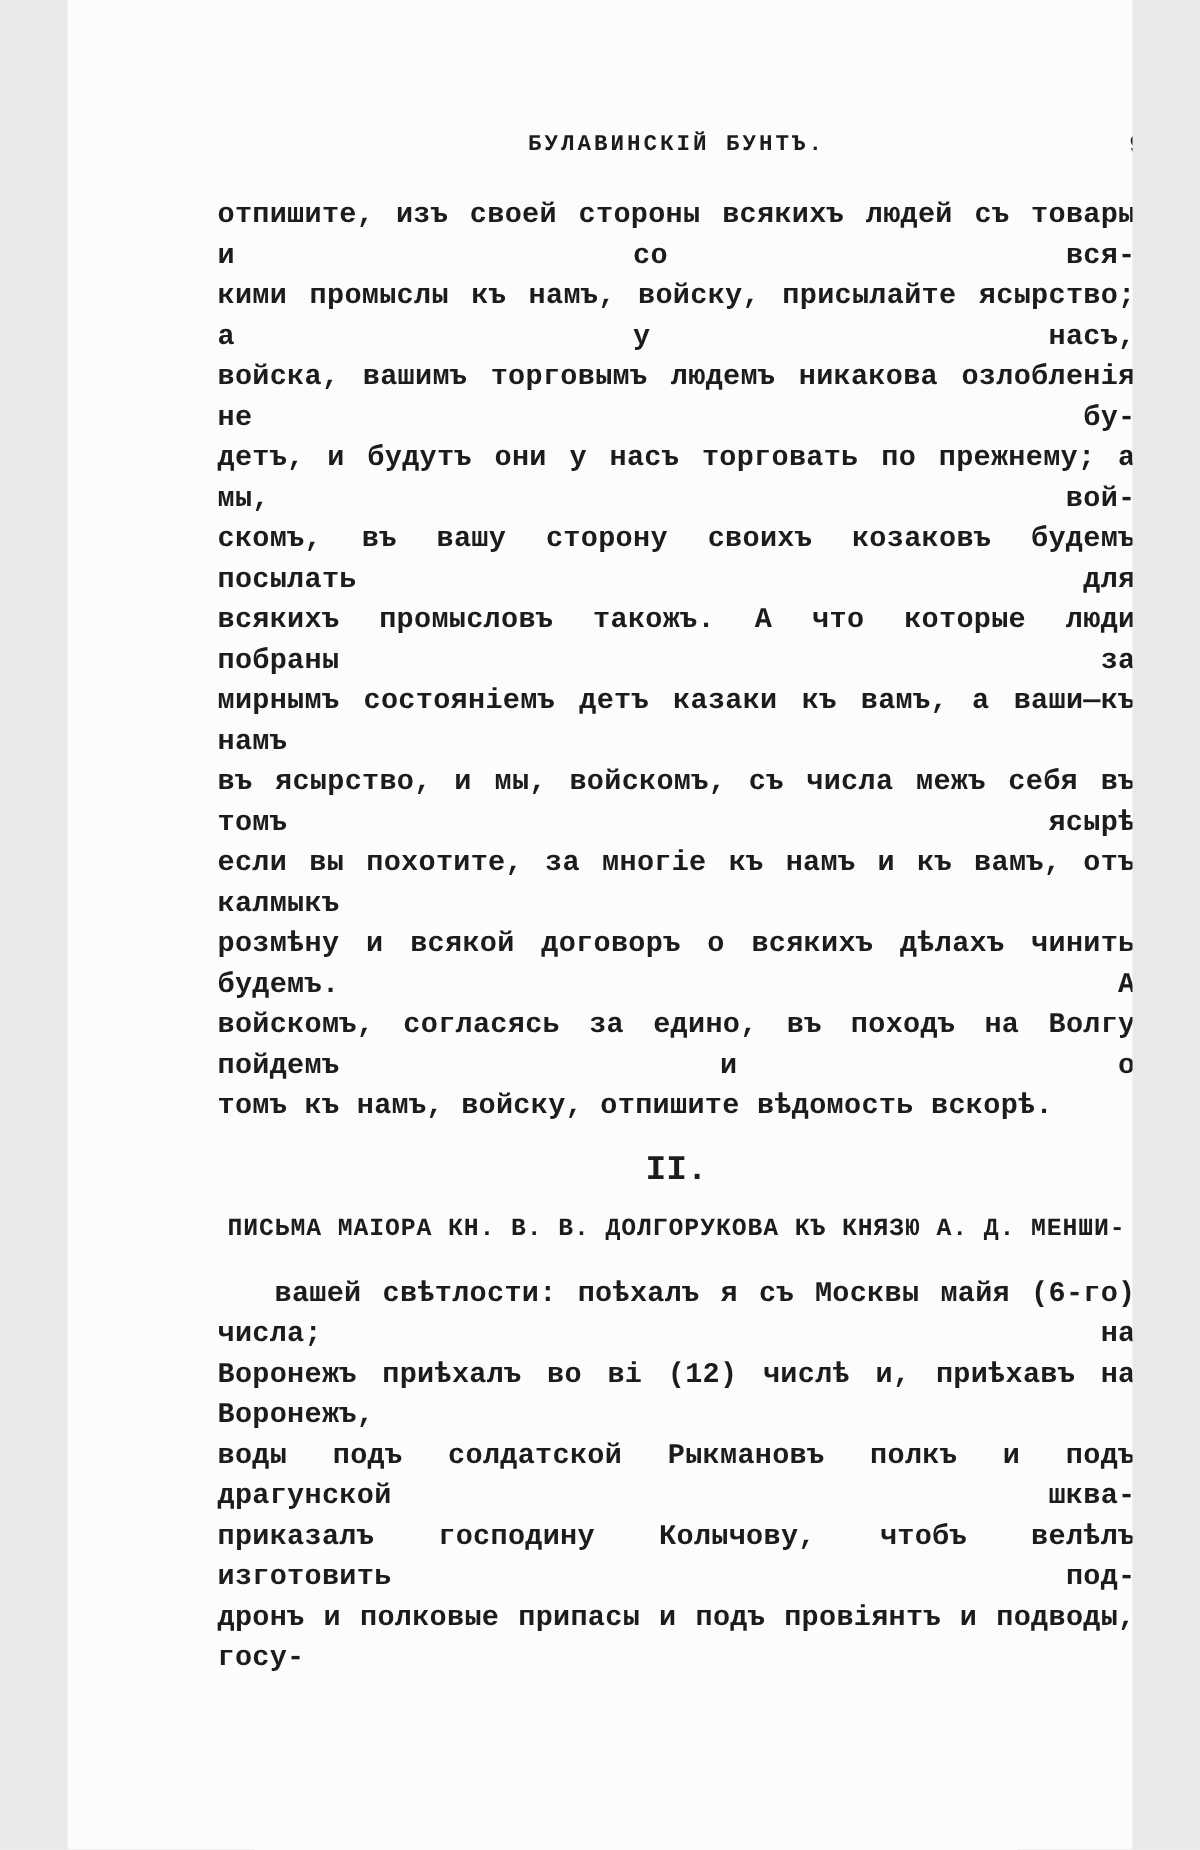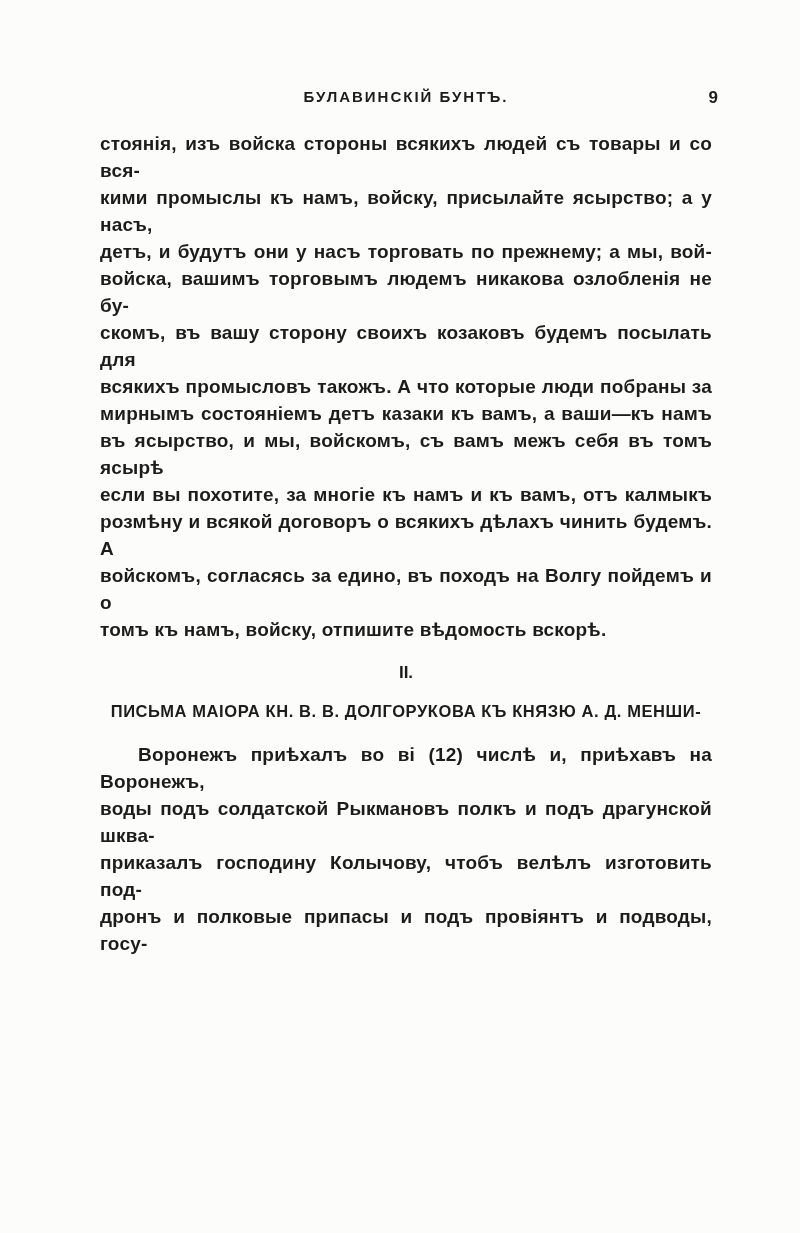--- a/index.html
+++ b/index.html
@@ -2,27 +2,28 @@
 <html style="--paper: #fcfcfa; --ink: #1c1c1c;"><head>
 <meta charset="utf-8">
 <style>
   :root{
     --paper:#fcfcfa;
     --ink:#1c1c1c;
   }
   html,body{margin:0;padding:0;background:#e9e9e9;}
   .page{
     position:relative;
-    width:800px;height:1233px;
+    width:680px;height:1233px;
     margin:0 auto;
     background:var(--paper);
     color:var(--ink);
-    font-family:Liberation Sans, sans-serif;
+    font-family:Liberation Mono, monospace;
     font-weight:bold;
     overflow:hidden;
+    padding-left:30px;
   }
   .content{
     position:absolute;
     left:100px;top:88px;width:612px;
   }
   .header-row{
     position:relative;
     height:22px;
     margin-bottom:20px;
   }
@@ -46,21 +47,21 @@
     letter-spacing:0.2px;
   }
   .para .line.last{
     text-align-last:left;
   }
   .letter .line:first-child{
     text-indent:38px;
   }
   .section-number{
     text-align:center;
-    font-size:17px;
+    font-size:23px;
     line-height:27px;
     margin-top:16px;
   }
   .section-title{
     margin-top:12px;
   }
   .section-title .line{
     text-align:center;
     text-align-last:center;
     font-size:16.5px;
@@ -79,41 +80,42 @@
 
 <div class="page">
   <div class="content">
 
     <div class="header-row">
       <span class="running-title">БУЛАВИНСКІЙ БУНТЪ.</span>
       <span class="page-number">9</span>
     </div>
 
     <div class="para para1">
-        <div class="line">стоянія, изъ войска стороны всякихъ людей съ товары и со вся-</div>
+        <div class="line">отпишите, изъ своей стороны всякихъ людей съ товары и со вся-</div>
         <div class="line">кими промыслы къ намъ, войску, присылайте ясырство; а у насъ,</div>
+        <div class="line">войска, вашимъ торговымъ людемъ никакова озлобленія не бу-</div>
         <div class="line">детъ, и будутъ они у насъ торговать по прежнему; а мы, вой-</div>
-        <div class="line">войска, вашимъ торговымъ людемъ никакова озлобленія не бу-</div>
         <div class="line">скомъ, въ вашу сторону своихъ козаковъ будемъ посылать для</div>
         <div class="line">всякихъ промысловъ такожъ. А что которые люди побраны за</div>
         <div class="line">мирнымъ состояніемъ детъ казаки къ вамъ, а ваши—къ намъ</div>
-        <div class="line">въ ясырство, и мы, войскомъ, съ вамъ межъ себя въ томъ ясырѣ</div>
+        <div class="line">въ ясырство, и мы, войскомъ, съ числа межъ себя въ томъ ясырѣ</div>
         <div class="line">если вы похотите, за многіе къ намъ и къ вамъ, отъ калмыкъ</div>
         <div class="line">розмѣну и всякой договоръ о всякихъ дѣлахъ чинить будемъ. А</div>
         <div class="line">войскомъ, согласясь за едино, въ походъ на Волгу пойдемъ и о</div>
         <div class="line last">томъ къ намъ, войску, отпишите вѣдомость вскорѣ.</div>
       </div>
 
     <div class="section-number">II.</div>
 
     <div class="section-title">
         <div class="line">ПИСЬМА МАІОРА КН. В. В. ДОЛГОРУКОВА КЪ КНЯЗЮ А. Д. МЕНШИ-</div>
       </div>
 
     <div class="para letter">
+        <div class="line">вашей свѣтлости: поѣхалъ я съ Москвы майя (6-го) числа; на</div>
         <div class="line">Воронежъ приѣхалъ во ві (12) числѣ и, приѣхавъ на Воронежъ,</div>
         <div class="line">воды подъ солдатской Рыкмановъ полкъ и подъ драгунской шква-</div>
         <div class="line">приказалъ господину Колычову, чтобъ велѣлъ изготовить под-</div>
         <div class="line">дронъ и полковые припасы и подъ провіянтъ и подводы, госу-</div>
       </div>
 
   </div>
 </div>
 
 </body></html>

